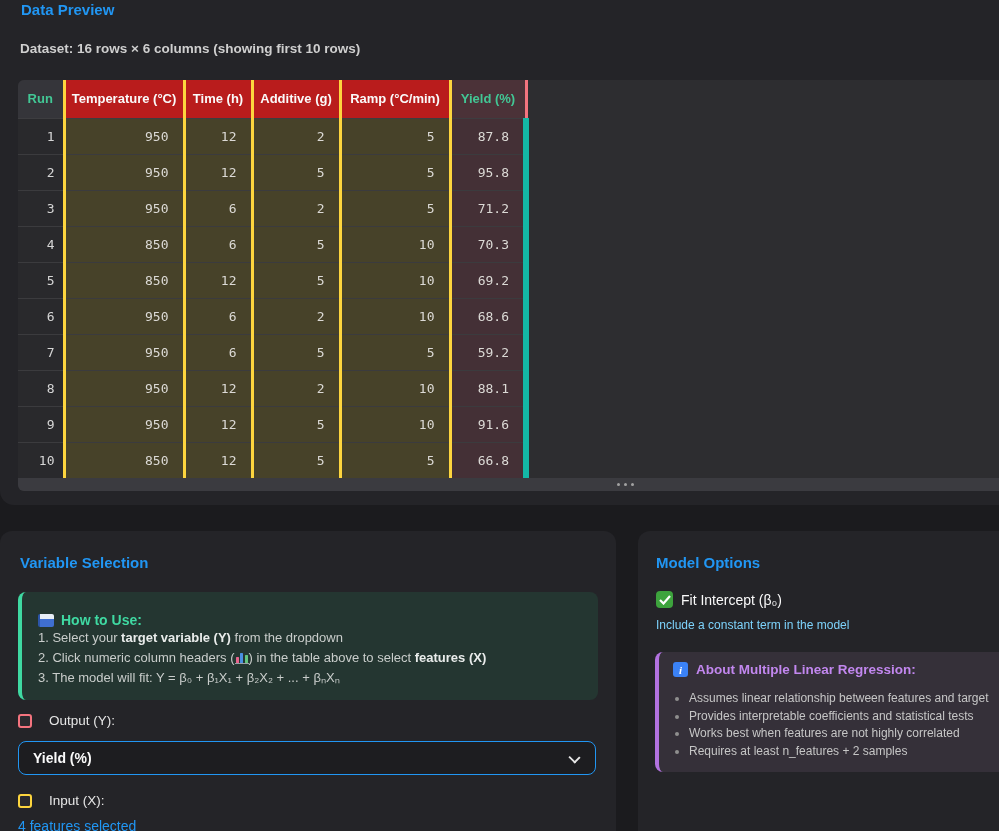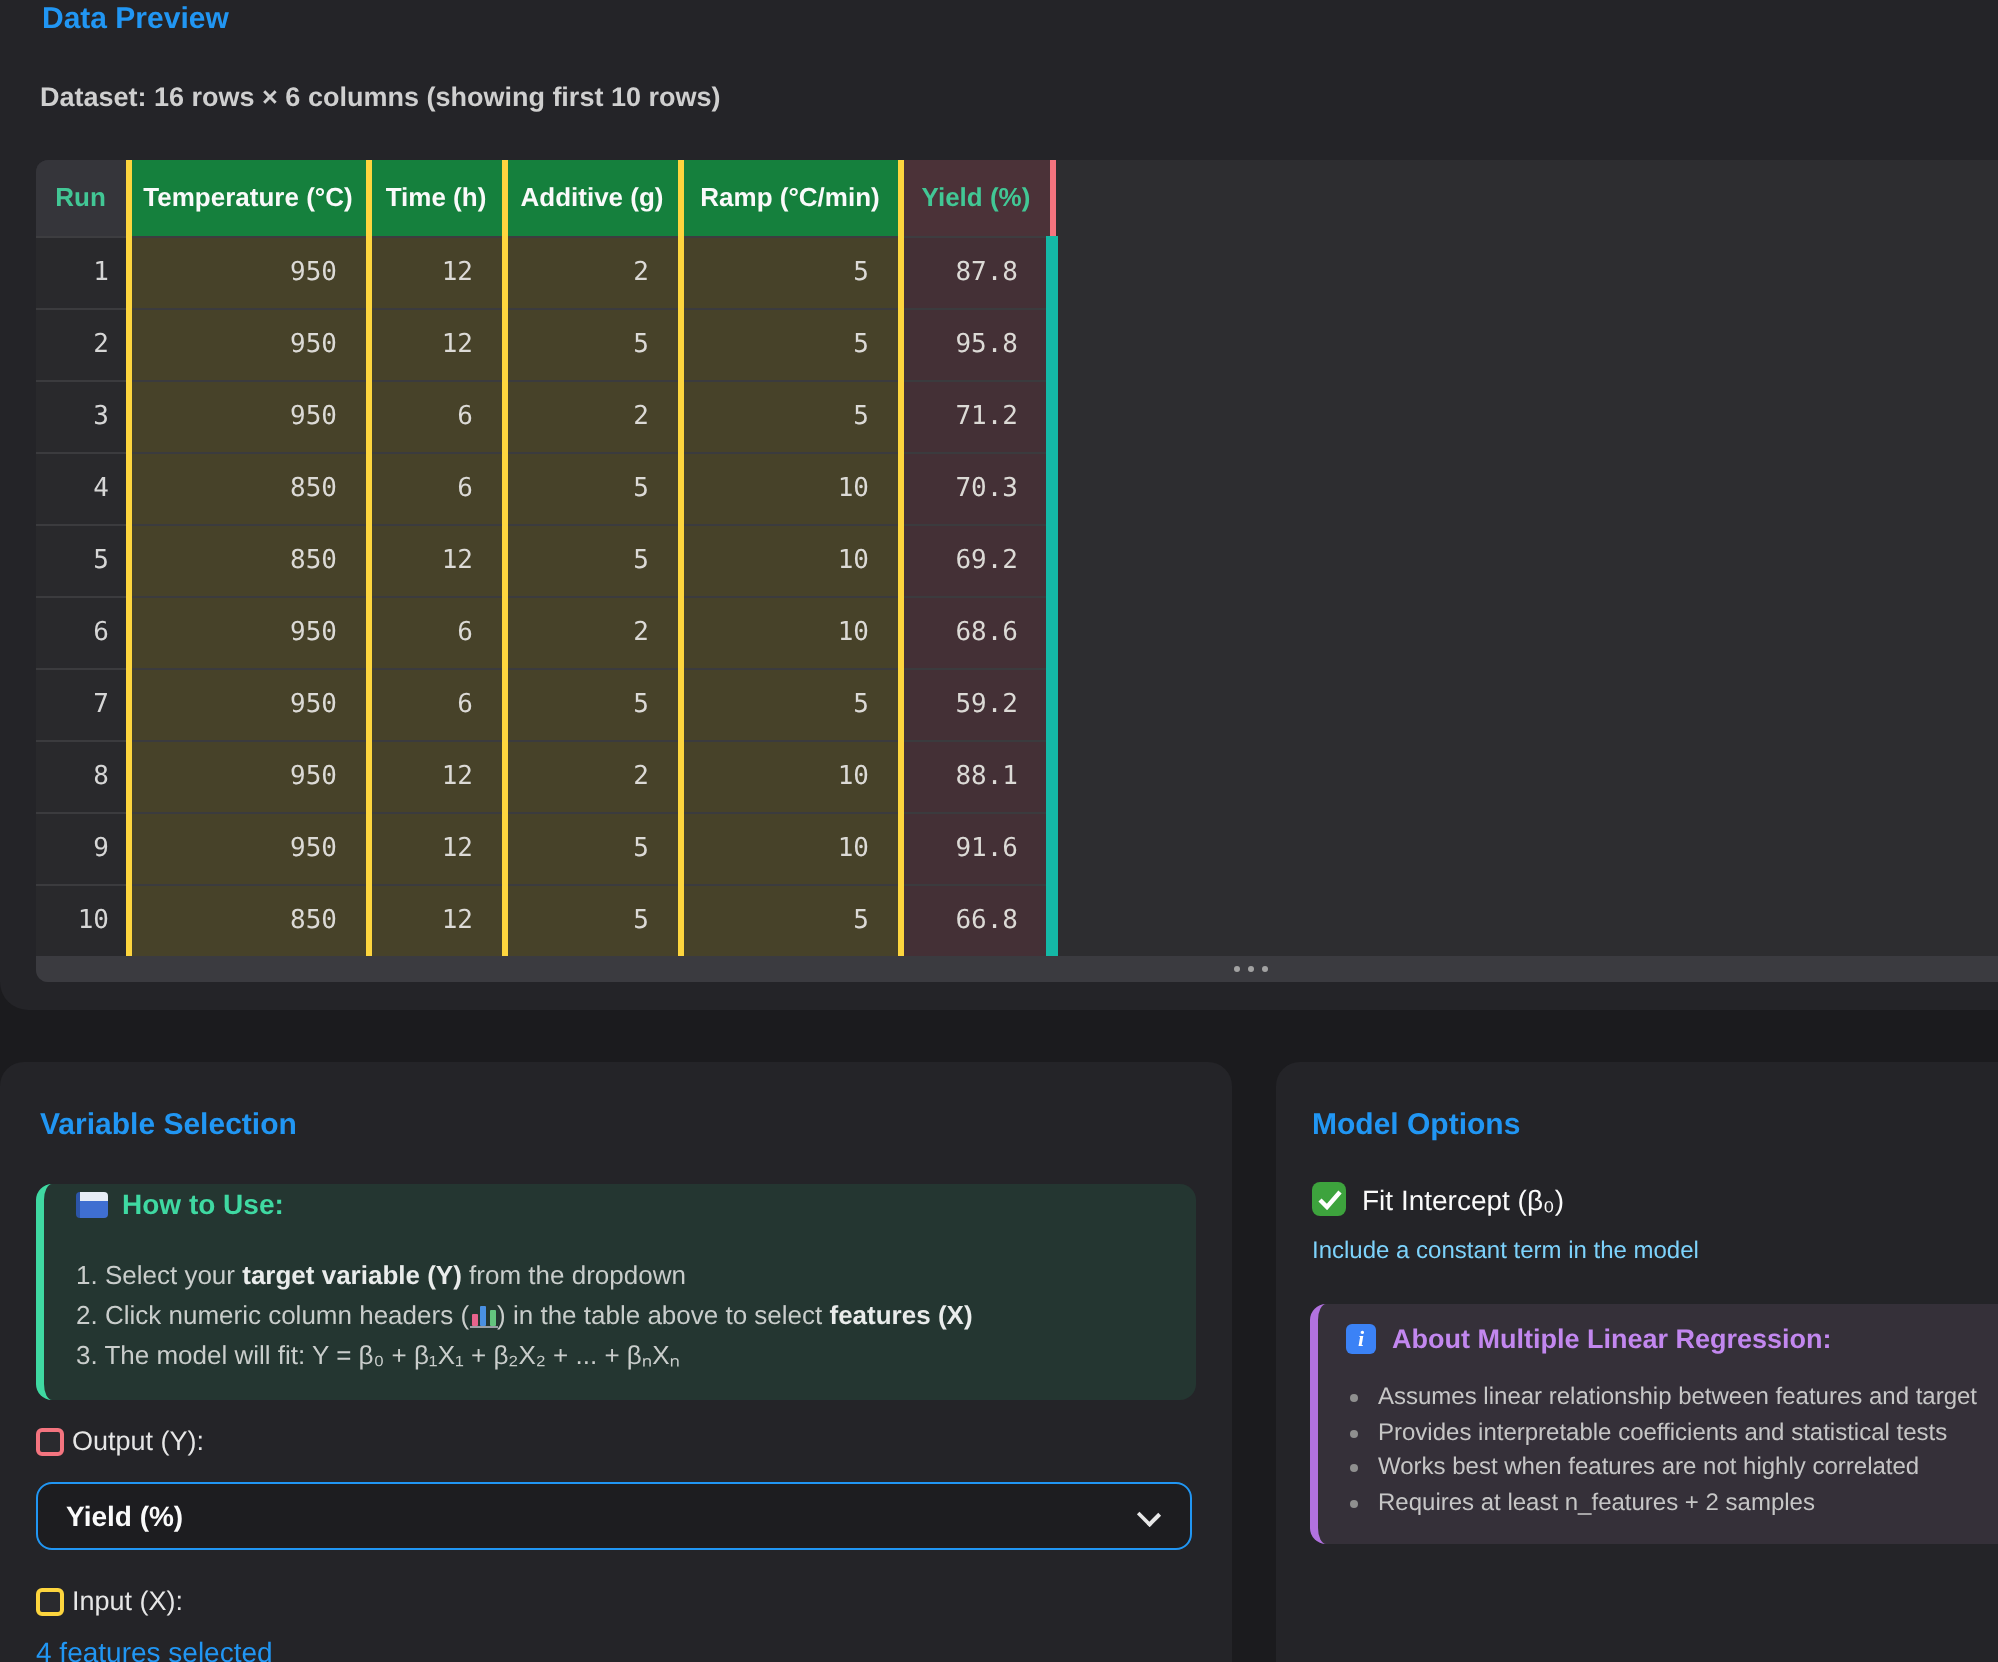--- a/index.html
+++ b/index.html
@@ -25,49 +25,49 @@
   thead th { height:38px; font-weight:bold; text-align:center; color:#fafafa; background:#35353a;
              border-bottom:1px solid rgba(255,255,255,0.08); cursor:pointer; }
   tbody td { height:36px; text-align:right; padding-right:14px; color:#dcdad6;
              font-family:"DejaVu Sans Mono", monospace;
              border-top:1px solid rgba(255,255,255,0.07); background:#29292c; }
   tbody tr:first-child td { border-top:none; }
   col.c-run { width:46px; } col.c-temp { width:120px; } col.c-time { width:68px; }
   col.c-add { width:88px; } col.c-ramp { width:110px; } col.c-yield { width:76px; }
   th.role-index { color:#42c795; }
   td.role-index { padding-right:8px; color:#d6d6d6; }
-  th.role-feature { background:#15803d; border-left:3px solid #fdd53e; border-right:3px solid #fdd53e;margin-top:21px; }
+  th.role-feature { background:#b91c1c; border-left:3px solid #fdd53e; border-right:3px solid #fdd53e;margin-top:21px; }
   td.role-feature { background:#474229; border-left:3px solid #fdd53e; border-right:3px solid #fdd53e; }
   th.role-target  { background:#4b3238; color:#42c795; border-left:3px solid #fdd53e; border-right:3px solid #f4747f; }
   td.role-target  { background:#443036; border-left:3px solid #fdd53e; border-right:6px solid #14b8a6; }
 
   #table-resize-strip { position:absolute; left:0; bottom:0; width:100%; height:13px; background:#3b3b40; }
   #resize-dots { position:absolute; left:599px; top:5px; display:flex; gap:4px; }
   #resize-dots i { width:3px; height:3px; border-radius:50%; background:#a2a2a2; }
 
   
   #variable-selection-title { left:20px; top:23px; }
   #howto-box { position:absolute; left:18px; top:61px; width:580px; height:108px;
                background:#243631; border-left:4px solid #3fd9a2; border-radius:8px; }
-  #howto-heading { position:absolute; left:16px; top:2px; display:flex; align-items:center; gap:7px;
+  #howto-heading { position:absolute; left:16px; top:20px; display:flex; align-items:center; gap:7px;
                    font-size:14px; font-weight:bold; color:#3fd9a2; }
   .book-icon { width:16px; height:13px; border-radius:2px;
                background:linear-gradient(180deg,#e7edf6 0 35%,#3f6fd1 35% 100%);
                border-left:2px solid #2c55a8; }
   #howto-steps { position:absolute; left:16px; top:36px; list-style:none; }
   #howto-steps li { font-size:13px; color:#c9cdcb; line-height:20px; }
   #howto-steps .b { font-weight:bold; color:#e9eceb; }
   .bar-chart-icon { display:inline-flex; align-items:flex-end; gap:1.5px; height:11px; width:14px;
                     vertical-align:-1px; border-bottom:1px solid #9aa0a6; padding:0 1px; }
   .bar-chart-icon i { width:3px; border-radius:0.5px; }
   .bar-chart-icon i:nth-child(1){ height:6px; background:#e8638c; }
   .bar-chart-icon i:nth-child(2){ height:10px; background:#4a90e2; }
   .bar-chart-icon i:nth-child(3){ height:8px; background:#63c57e; }
 
-  .field-label-row { position:absolute; left:18px; display:flex; align-items:center; gap:4px;
+  .field-label-row { position:absolute; left:18px; display:flex; align-items:center; gap:17px;
                      font-size:13.5px; color:#e6e6e6; }
   .swatch { width:14px; height:14px; border-radius:3px; background:#2a2a2e; }
   .swatch.red { border:2px solid #f4747f; }
   .swatch.yellow { border:2px solid #fdd53e; }
   #output-row { top:182px; }
   #input-row  { top:262px; }
 
   #target-select { position:absolute; left:18px; top:210px; width:578px; height:34px;
                    background:#1d1d20; border:1px solid #2196f3; border-radius:8px;
                    display:flex; align-items:center; cursor:pointer; }

